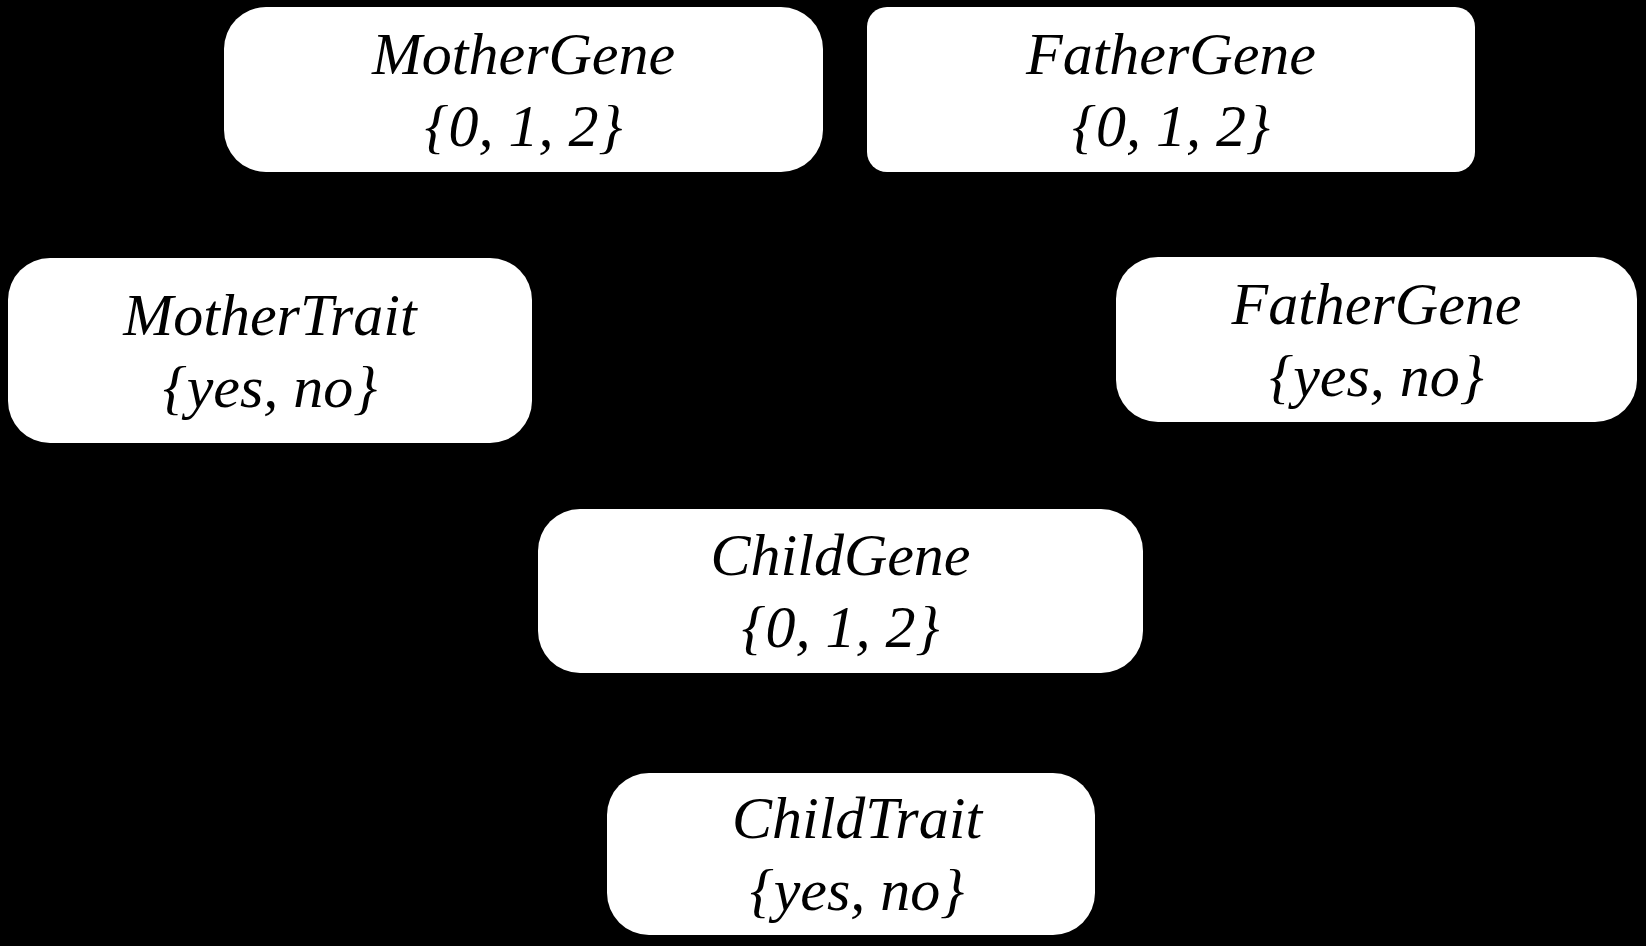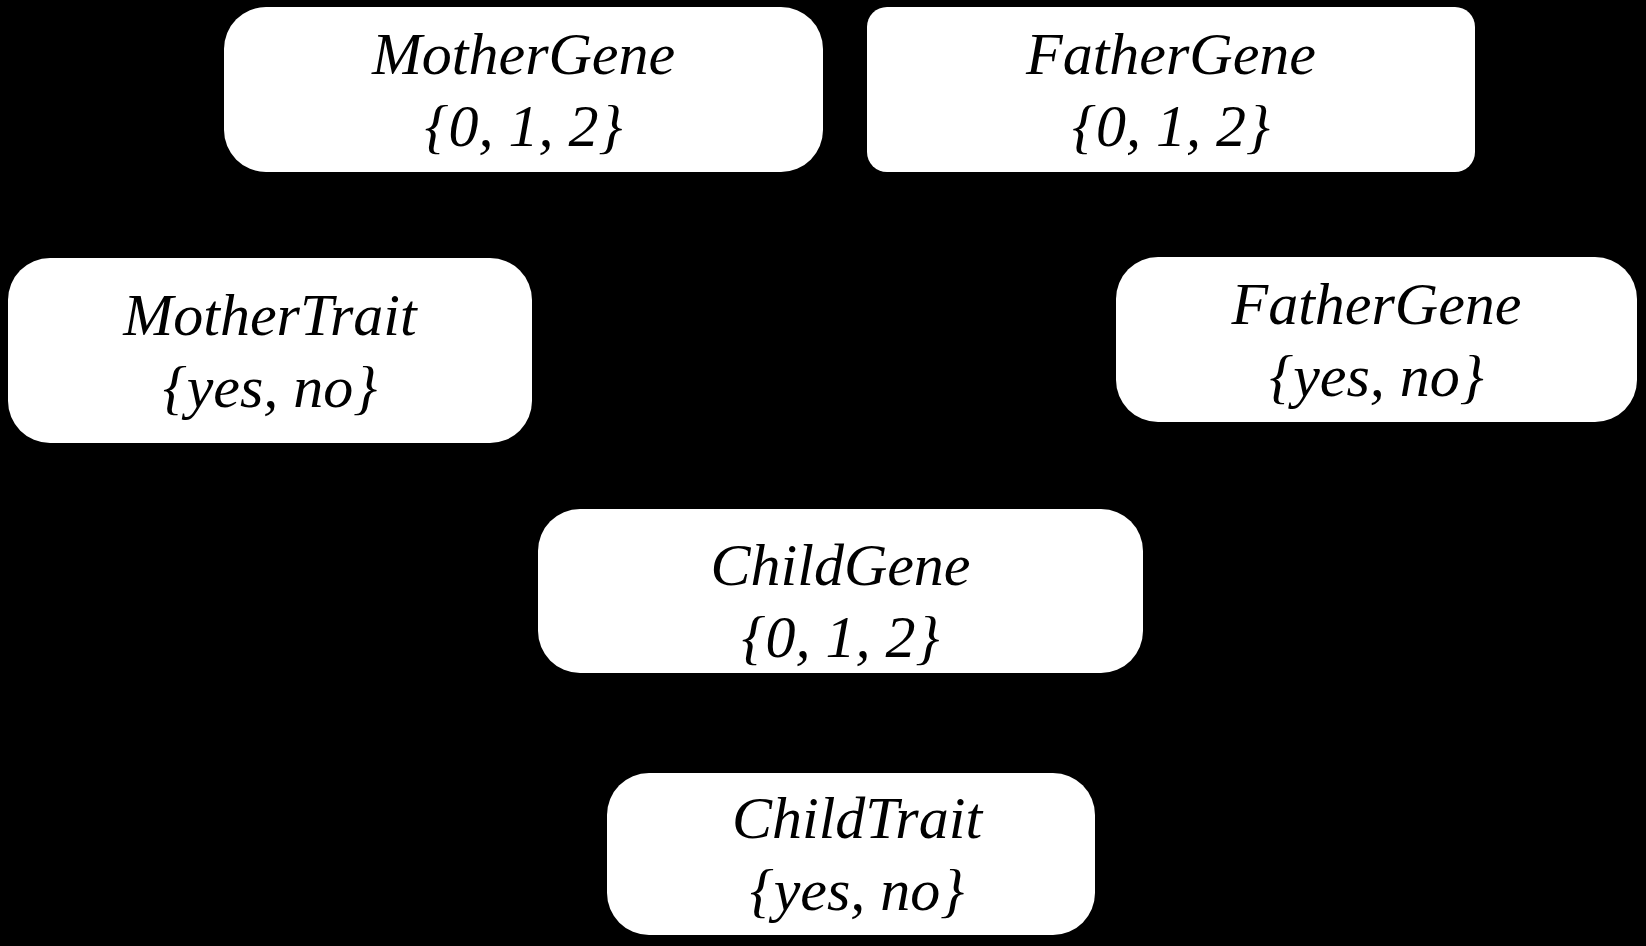--- a/index.html
+++ b/index.html
@@ -32,21 +32,21 @@
     font-size: 60px;
     line-height: 72px;
     white-space: nowrap;
     letter-spacing: 0px;
   }
   
   #node-mother-gene  { left: 224px;  top: 7px;   width: 599px; height: 165px; }
   #node-father-gene  { left: 867px;  top: 7px;   width: 608px; height: 165px; border-radius: 20px; }
   #node-mother-trait { left: 8px;    top: 258px; width: 524px; height: 185px; }
   #node-father-trait { left: 1116px; top: 257px; width: 521px; height: 165px; }
-  #node-child-gene   { left: 538px;  top: 509px; width: 605px; height: 164px; justify-content: flex-end; }
+  #node-child-gene   { left: 538px;  top: 509px; width: 605px; height: 164px; }
   #node-child-trait  { left: 607px;  top: 773px; width: 476px; height: 162px; padding-left: 12px; }
 </style>
 </head>
 <body>
 
 <div class="canvas">
 
   <div class="node" id="node-mother-gene">
     <div class="node-title">MotherGene</div>
     <div class="node-values">{0, 1, 2}</div>

